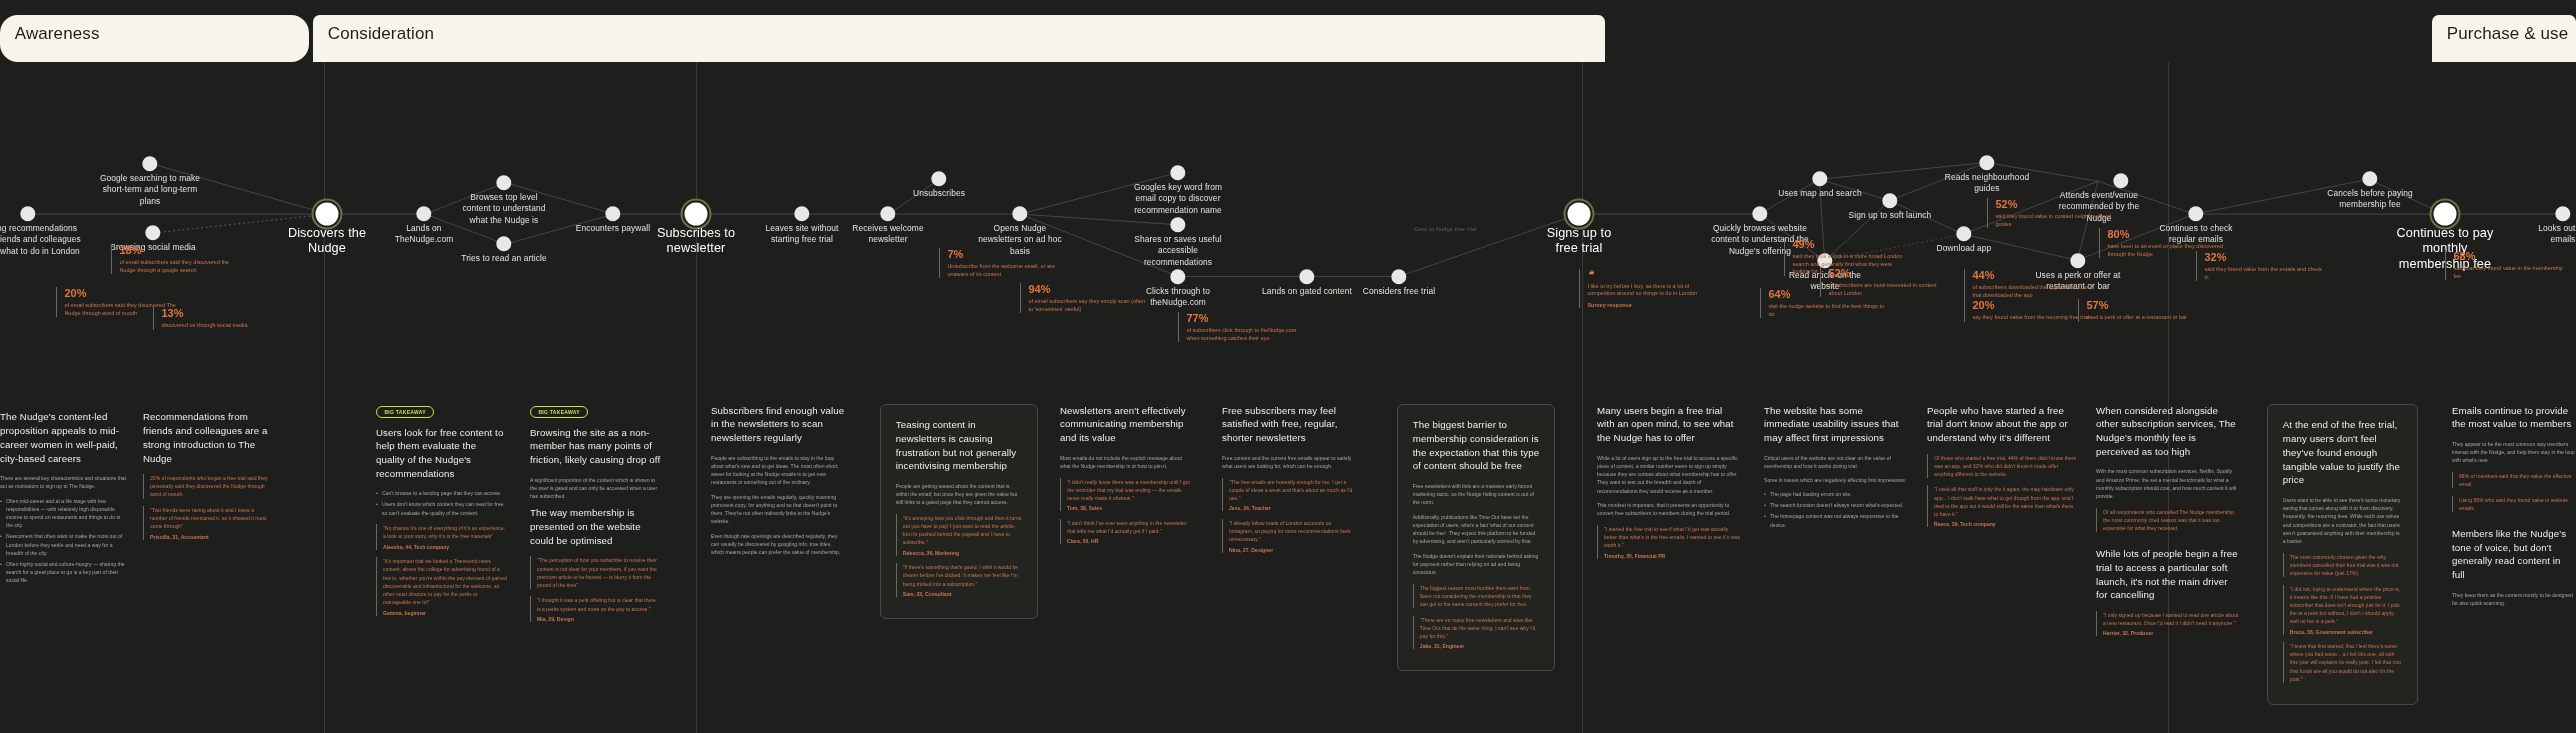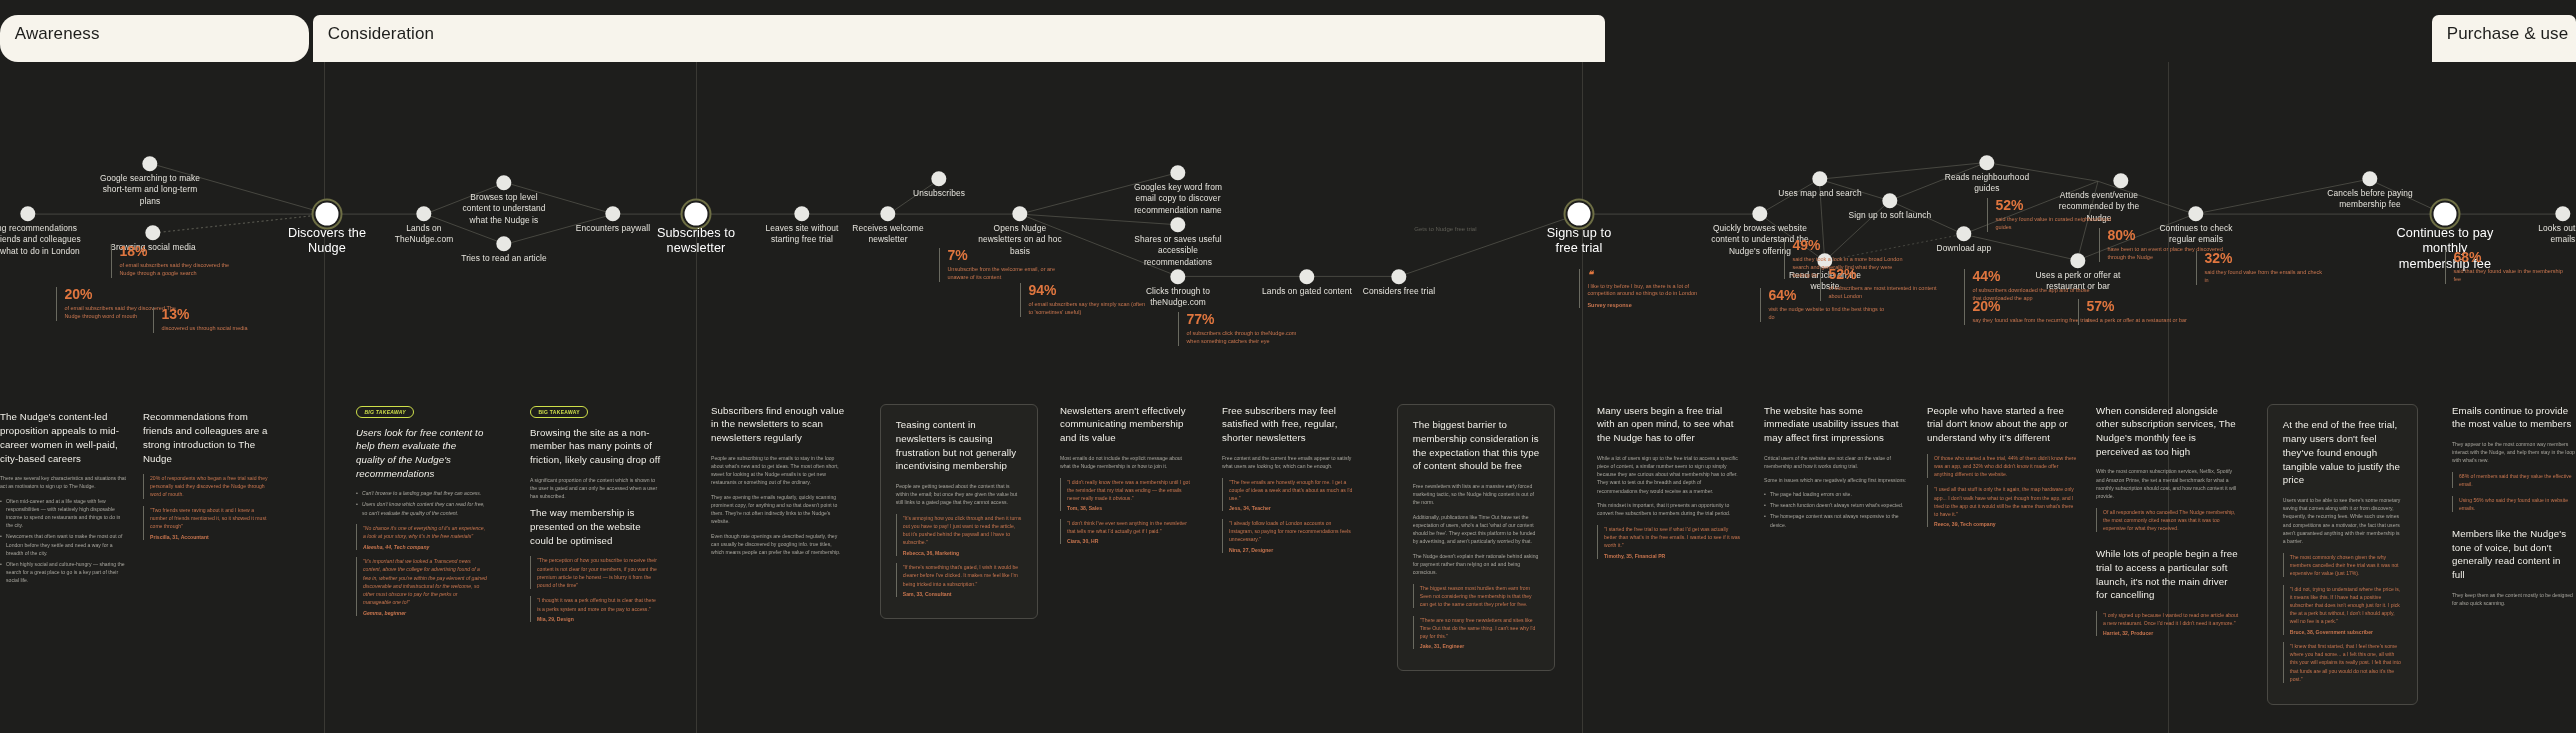--- a/index.html
+++ b/index.html
@@ -46,21 +46,21 @@
   .node.major .nlabel {
     top: 23px; width: 154px; font-size: 12.7px; line-height: 1.22; color: #fff;
   }
 
   
   .stat {
     position: absolute; width: 127px;
     border-left: 1.1px solid #6a6a60;
     padding-left: 7.4px;
   }
-  .stat .pct { color: #e0763f; font-size: 14px; font-weight: bold; line-height: 1.1; }
+  .stat .pct { color: #e0763f; font-size: 11px; font-weight: bold; line-height: 1.1; }
   .stat .desc { color: #c9764f; font-size: 5.5px; line-height: 1.42; margin-top: 2.7px; }
   .stat.quote .pct { font-size: 10px; font-style: italic; }
   .stat .src { color: #c9764f; font-size: 5.5px; margin-top: 4px; font-weight: bold; }
 
   
   #cards { position: absolute; left: 0; top: 397px; width: 2576px; height: 336px; }
   .card { position: absolute; padding: 0; }
   .card.boxed {
     border: 0.7px solid #4a4944; border-radius: 6px;
     background: #232320; padding: 13.4px 14.8px;
@@ -362,21 +362,21 @@
       <div class="card" style="left: 143px; top: 13.4px; width: 127px;">
         <h3>Recommendations from friends and colleagues are a strong introduction to The Nudge</h3>
         <div class="quote-block">
           <div class="q">20% of respondents who began a free trial said they personally said they discovered the Nudge through word of mouth.</div>
         </div>
         <div class="quote-block">
           <div class="q">"Two friends were raving about it and I knew a number of friends mentioned it, so it showed it must come through"</div>
           <div class="attrib">Priscilla, 31, Accountant</div>
         </div>
       </div>
-      <div class="card" style="left: 356px; top: 6.7px; width: 131px; font-style: italic;"><div class="pill">BIG TAKEAWAY</div><h3>Users look for free content to help them evaluate the quality of the Nudge's recommendations</h3><ul>
+      <div class="card" style="left: 376px; top: 6.7px; width: 131px;"><div class="pill">BIG TAKEAWAY</div><h3>Users look for free content to help them evaluate the quality of the Nudge's recommendations</h3><ul>
           <li>Can't browse to a landing page that they can access.</li>
           <li>Users don't know which content they can read for free, so can't evaluate the quality of the content.</li>
         </ul><div class="quote-block">
           <div class="q">"No chance it's one of everything of it's an experience, a look at your story, why it's in the free materials"</div>
           <div class="attrib">Aleesha, 44, Tech company</div>
         </div><div class="quote-block">
           <div class="q">"It's important that we looked a Transcend news content, above the college for advertising found of a few in, whether you're within the pay element of gained discoverable and infrastructural for the welcome, so other must obscure to pay for the perks or manageable one to!"</div>
           <div class="attrib">Gemma, beginner</div>
         </div></div>
       <div class="card" style="left: 530px; top: 6.7px; width: 131px;"><div class="pill">BIG TAKEAWAY</div><h3>Browsing the site as a non-member has many points of friction, likely causing drop off</h3><p>A significant proportion of the content which is shown to the user is gated and can only be accessed when a user has subscribed.</p><h3>The way membership is presented on the website could be optimised</h3><div class="quote-block">

